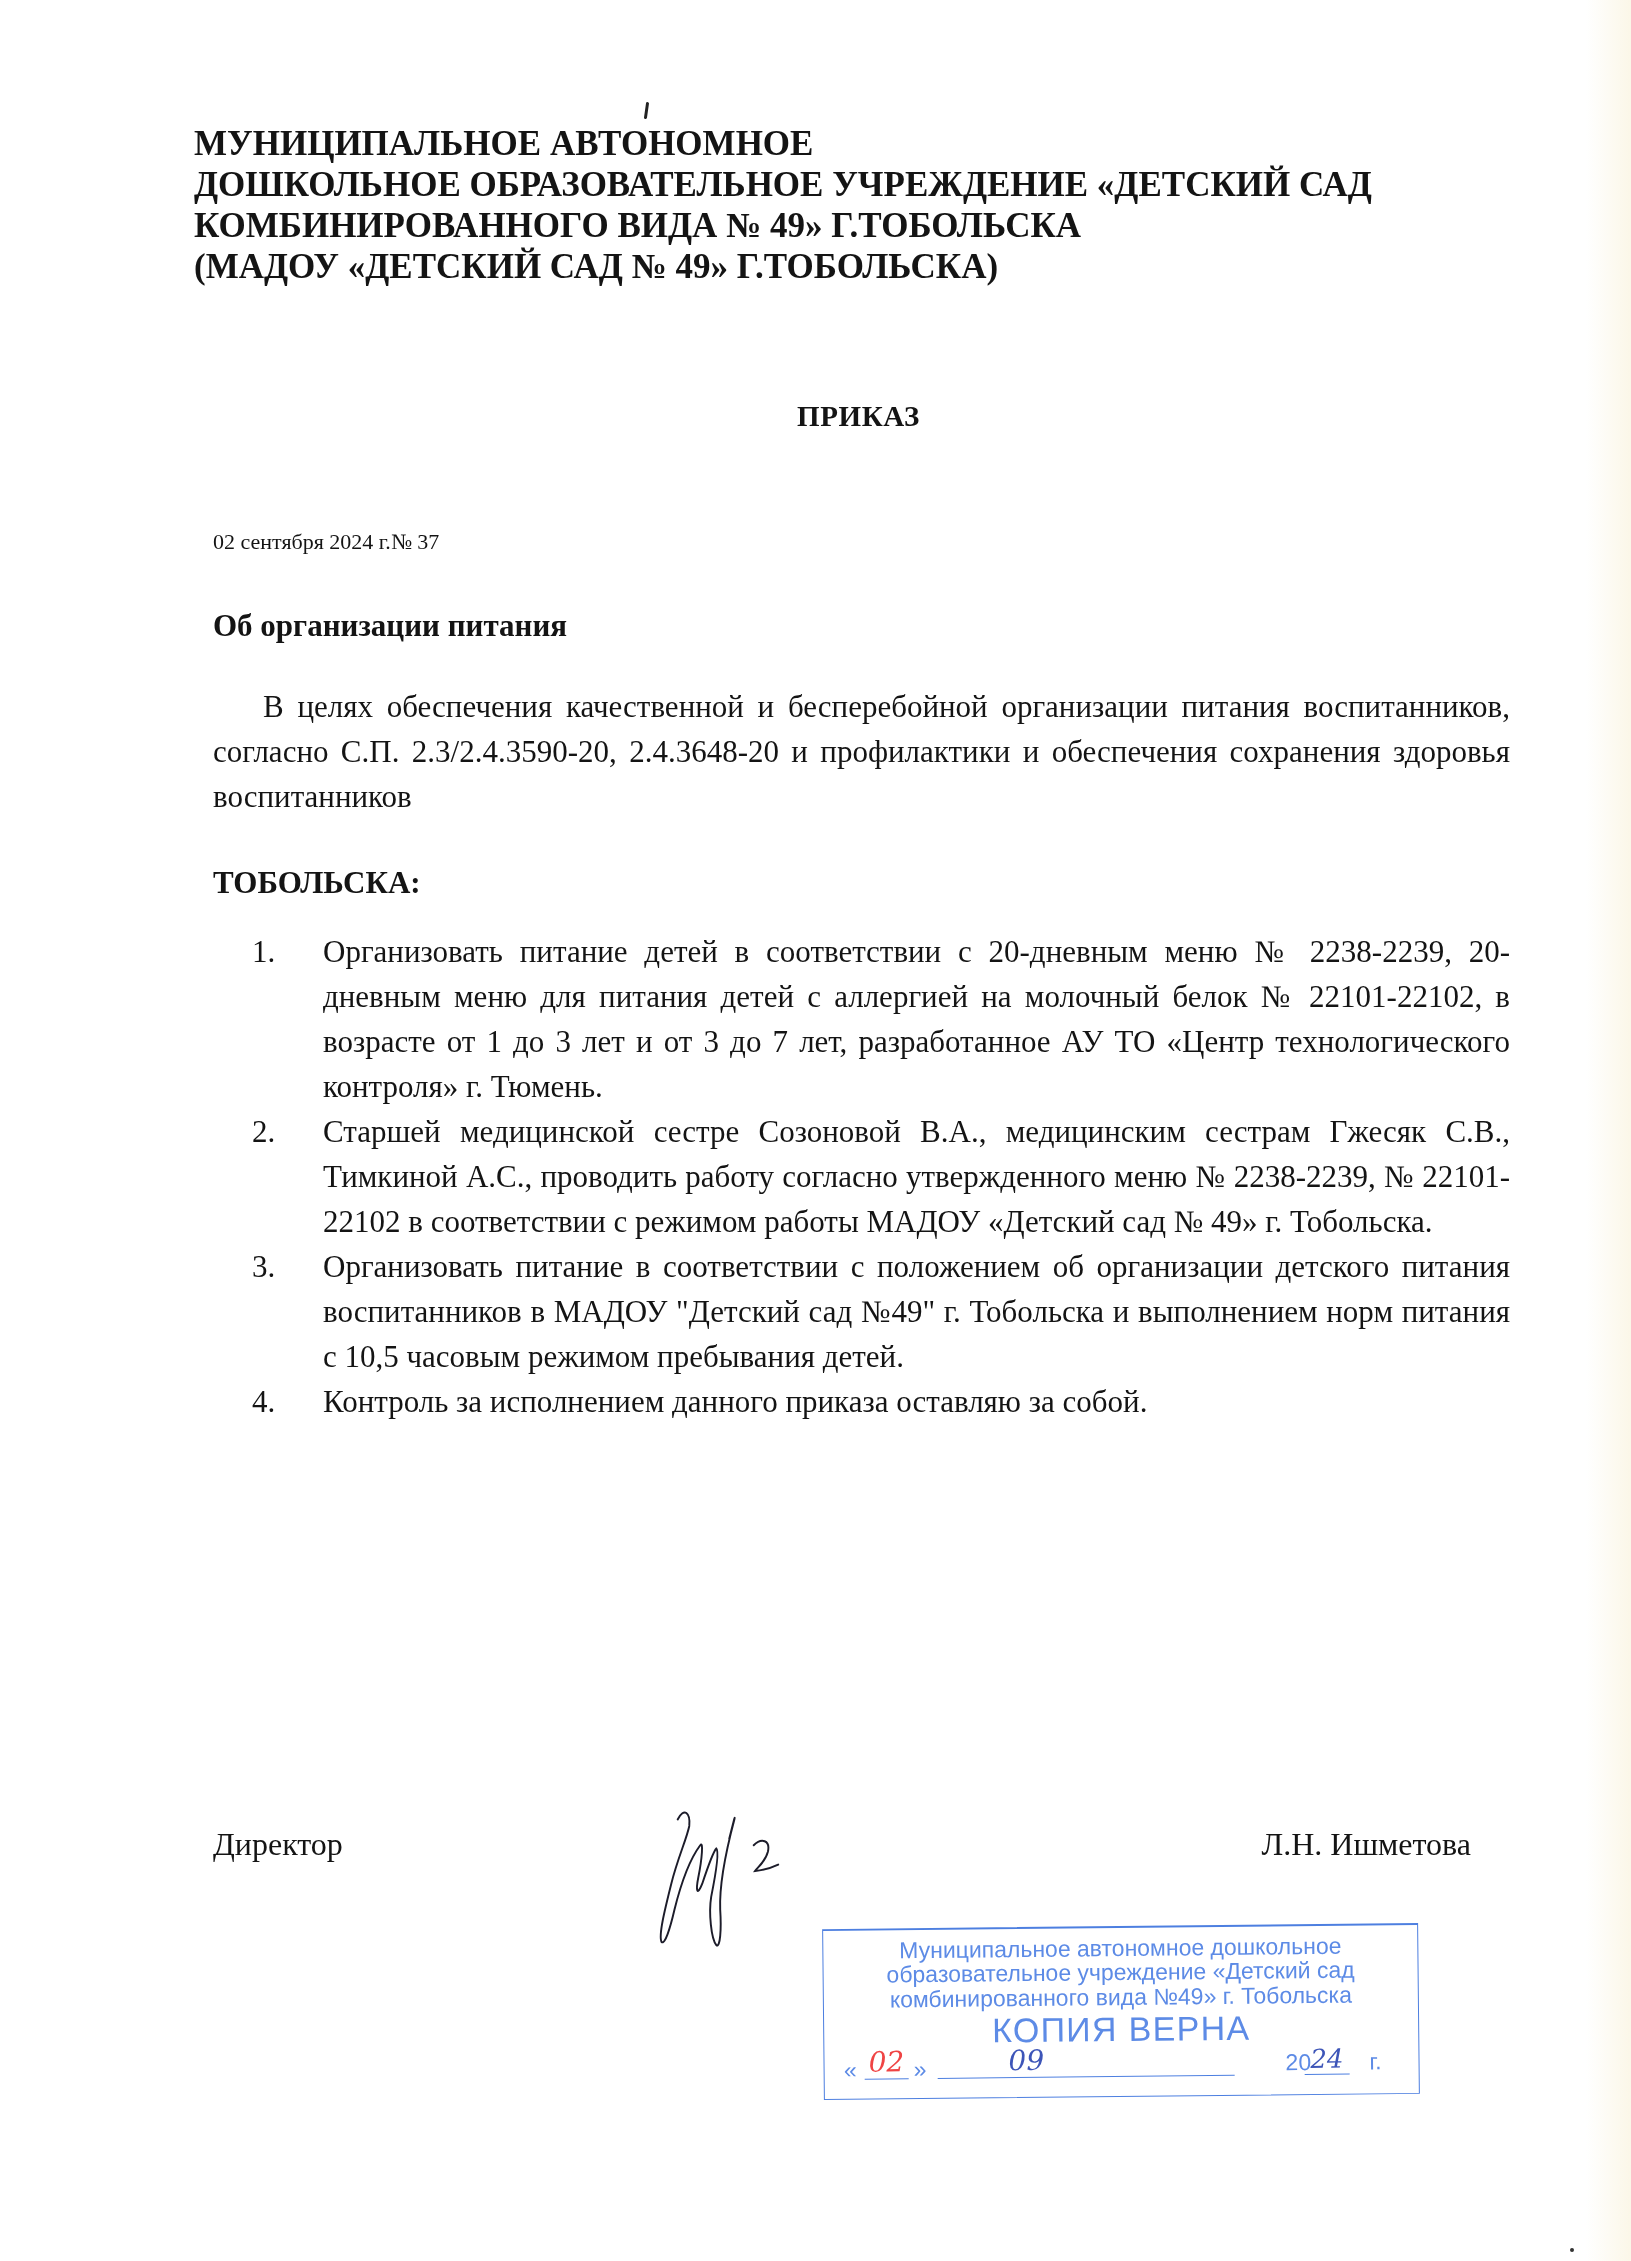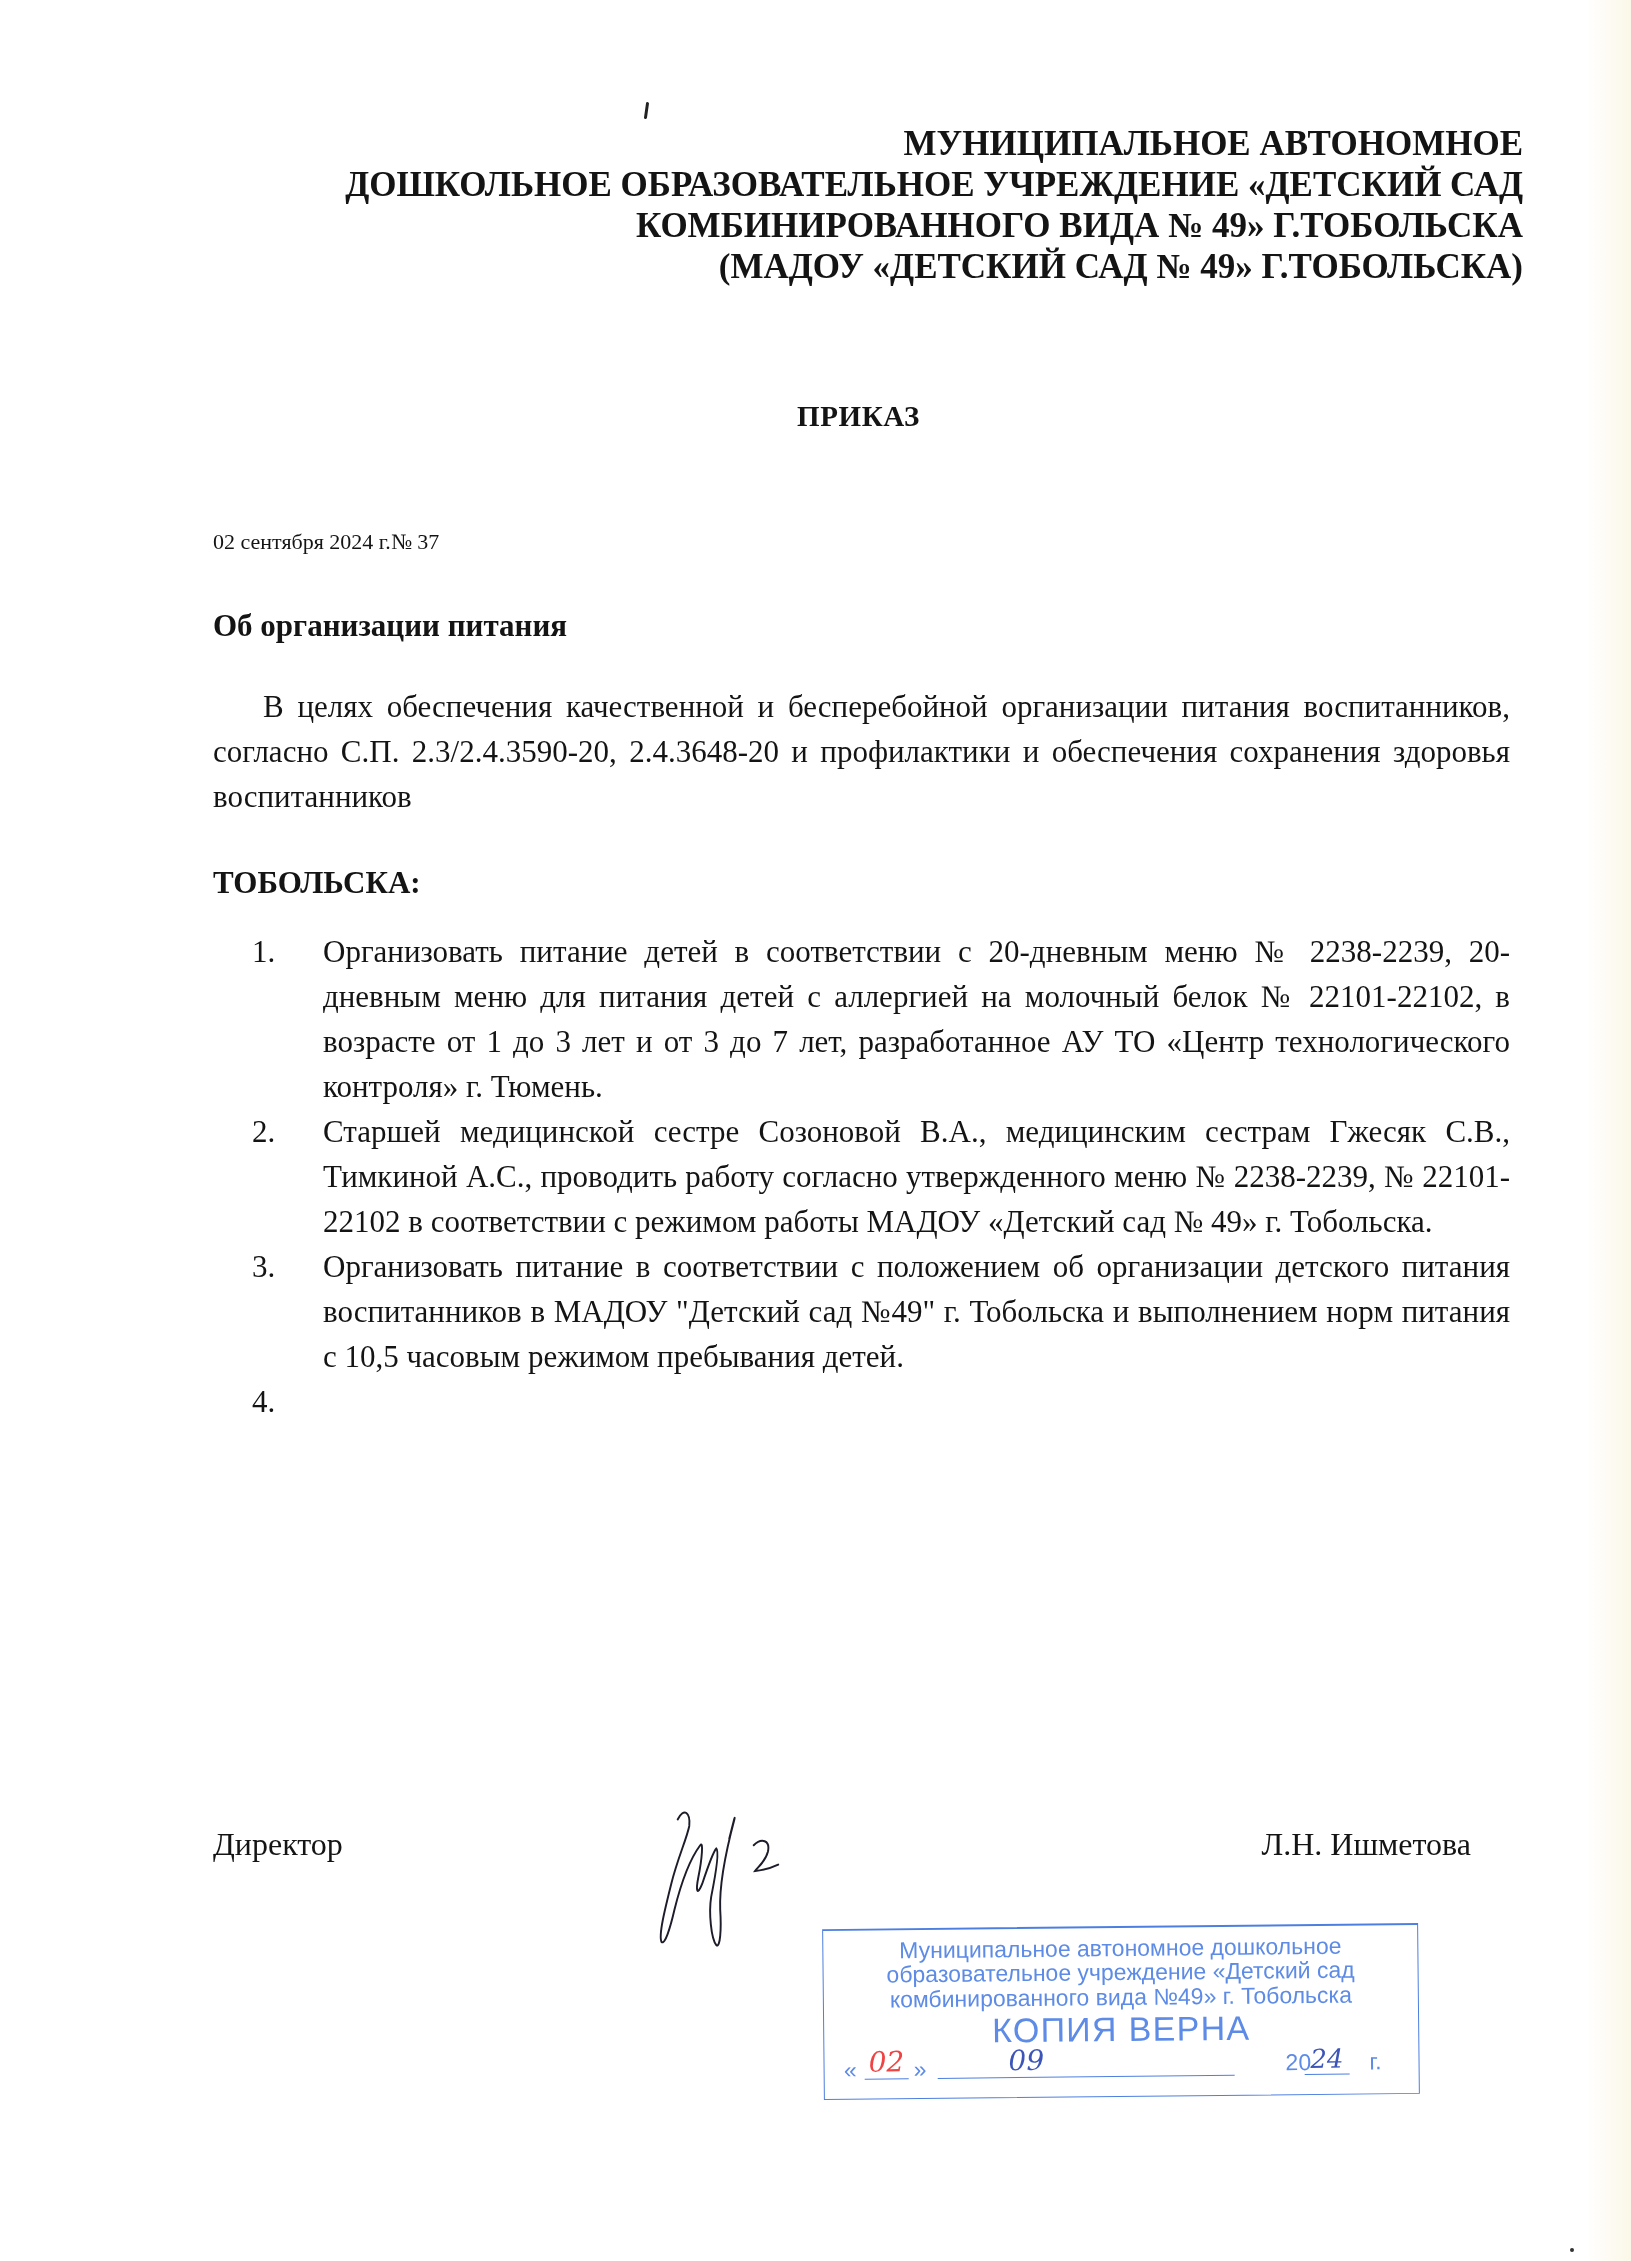--- a/index.html
+++ b/index.html
@@ -14,21 +14,21 @@
   .page-edge {
     position: absolute; right: 0; top: 0; width: 45px; height: 2261px;
     background: linear-gradient(to right, rgba(255,255,255,0), #fbf7e8);
   }
   .tick-mark {
     position: absolute; left: 645px; top: 102px; width: 2.6px; height: 17px;
     background: #222; transform: rotate(8deg); border-radius: 1.3px;
   }
   .header {
     position: absolute; left: 194px; width: 1329px; top: 123px;
-    text-align: right; font-weight: bold; font-size: 35px; line-height: 41px;
+    text-align: left; font-weight: bold; font-size: 35px; line-height: 41px;
     letter-spacing: 0px;
   }
   .header div { white-space: nowrap; }
   .doc-title {
     position: absolute; left: 194px; width: 1329px; top: 400px;
     text-align: center; font-weight: bold; font-size: 29px; letter-spacing: 0.6px;
   }
   .meta-row {
     position: absolute; left: 213px; width: 1220px; top: 529px;
     display: flex; font-size: 22px;
@@ -131,20 +131,21 @@
   <li>
     <span class="num">2.</span>
     <span>Старшей медицинской сестре Созоновой В.А., медицинским сестрам Гжесяк С.В., Тимкиной А.С., проводить работу согласно утвержденного меню № 2238-2239, № 22101-22102 в соответствии с режимом работы МАДОУ «Детский сад № 49» г. Тобольска.</span>
   </li>
   <li>
     <span class="num">3.</span>
     <span>Организовать питание в соответствии с положением об организации детского питания воспитанников в МАДОУ "Детский сад №49" г. Тобольска и выполнением норм питания с 10,5 часовым режимом пребывания детей.</span>
   </li>
   <li>
     <span class="num">4.</span>
+    <span>Контроль за исполнением данного приказа оставляю за собой.</span>
   </li>
 </ol>
 
 <div class="signature-row">
   <span>Директор</span>
   <span>Л.Н. Ишметова</span>
 </div>
 
 <svg class="signature-svg" viewBox="0 0 360 240">
   <path d="M60 30 C 70 10, 80 20, 78 40 C 74 60, 60 90, 50 130 C 40 170, 30 210, 35 220 C 40 225, 48 200, 55 170 C 65 130, 80 90, 95 70 C 100 62, 98 90, 92 120 C 88 140, 90 150, 98 130 C 108 100, 115 80, 120 75 C 125 80, 118 120, 112 150 C 108 175, 112 215, 120 225 C 126 230, 128 200, 126 170 C 124 120, 140 60, 148 30 C 150 20, 145 40, 140 60" fill="none" stroke="#1c1c2a" stroke-width="3" stroke-linecap="round"></path>

